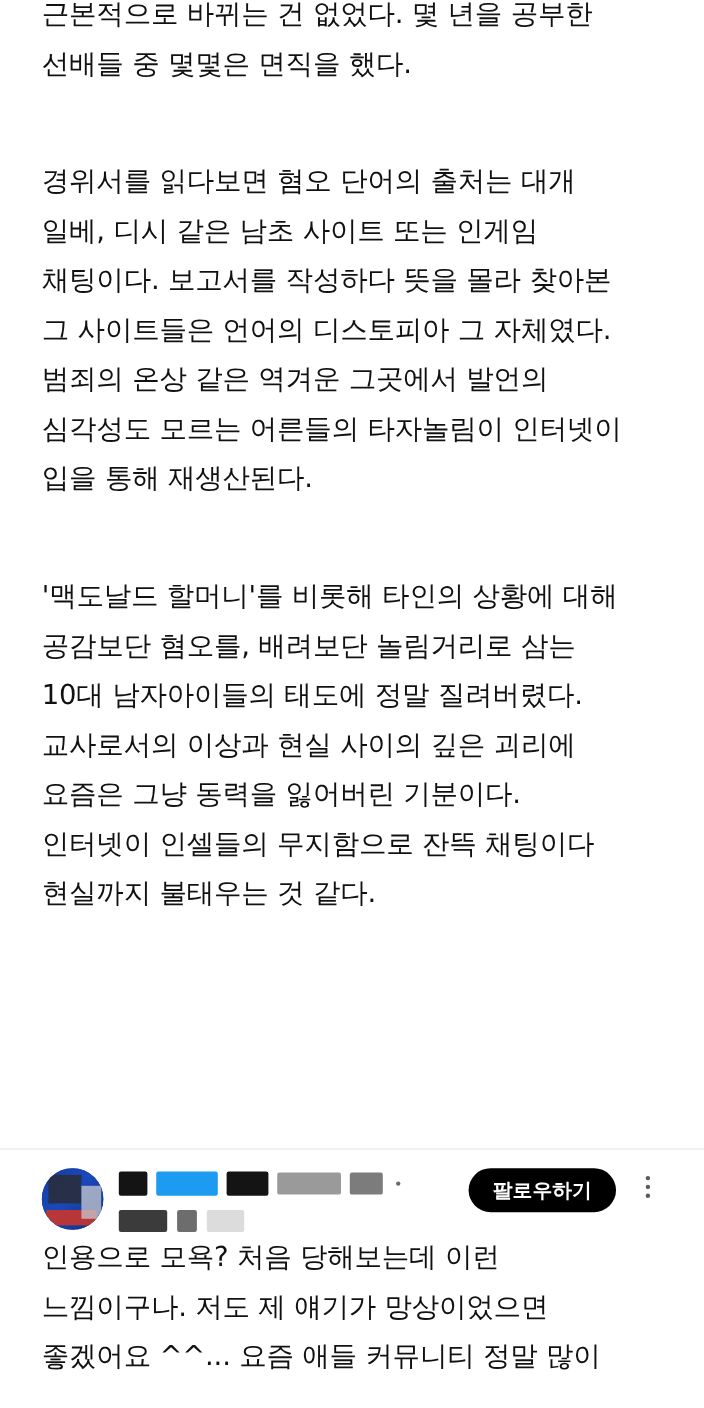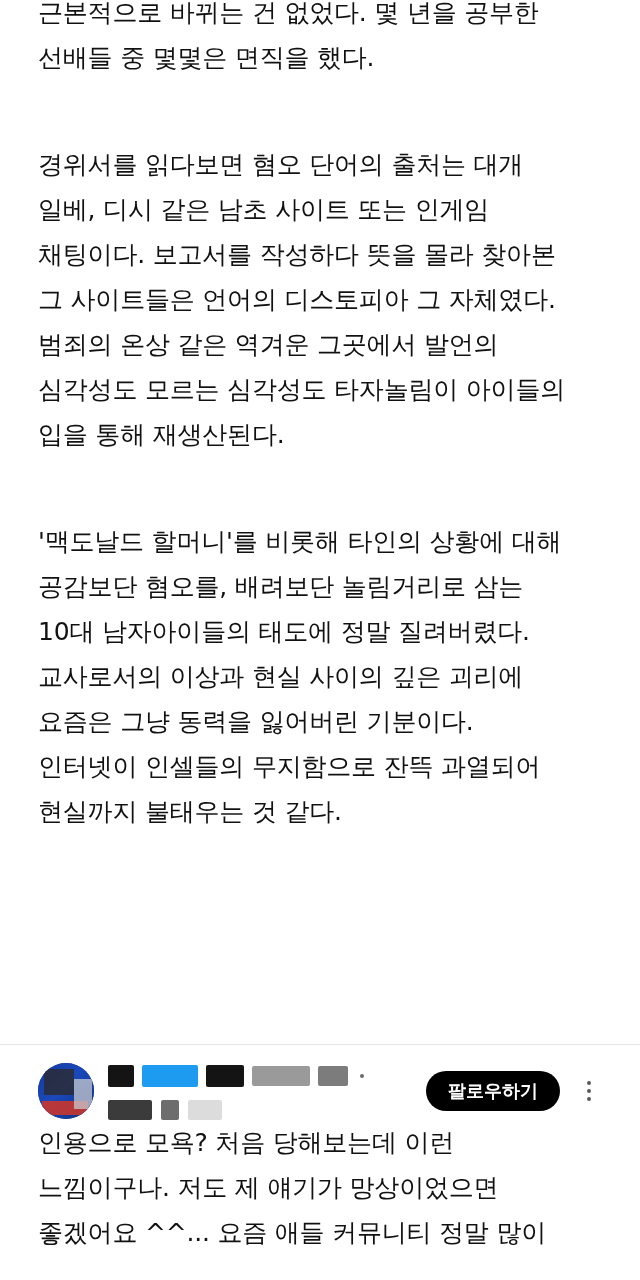--- a/index.html
+++ b/index.html
@@ -56,21 +56,21 @@
   .quote-block {
     position: absolute;
     top: 1062px;
     left: 0;
     right: 0;
     padding: 0 38px;
     box-sizing: border-box;
   }
   .quote-head {
     display: flex;
-    align-items: center;
+    align-items: flex-start;
     gap: 14px;
   }
   .avatar {
     width: 56px;
     height: 56px;
     border-radius: 50%;
     overflow: hidden;
     flex: none;
     position: relative;
     background: #1b3fa0;
@@ -186,29 +186,29 @@
   <div class="article">
     <div class="gap-sm"></div>
     <p class="para clipped-top">근본적으로 바뀌는 건 없었다. 몇 년을 공부한
 선배들 중 몇몇은 면직을 했다.</p>
     <div class="gap-xl"></div>
     <p class="para">경위서를 읽다보면 혐오 단어의 출처는 대개
 일베, 디시 같은 남초 사이트 또는 인게임
 채팅이다. 보고서를 작성하다 뜻을 몰라 찾아본
 그 사이트들은 언어의 디스토피아 그 자체였다.
 범죄의 온상 같은 역겨운 그곳에서 발언의
-심각성도 모르는 심각성도 타자놀림이 아이들의
+심각성도 모르는 어른들의 타자놀림이 인터넷이
 입을 통해 재생산된다.</p>
     <div class="gap-xl"></div>
     <p class="para">'맥도날드 할머니'를 비롯해 타인의 상황에 대해
 공감보단 혐오를, 배려보단 놀림거리로 삼는
 10대 남자아이들의 태도에 정말 질려버렸다.
 교사로서의 이상과 현실 사이의 깊은 괴리에
 요즘은 그냥 동력을 잃어버린 기분이다.
-인터넷이 인셀들의 무지함으로 잔뜩 과열되어
+인터넷이 인셀들의 무지함으로 잔뜩 채팅이다
 현실까지 불태우는 것 같다.</p>
   </div>
 
   <div class="divider"></div>
 
   <div class="quote-block">
     <div class="quote-head">
 
       <div class="avatar">
         <span class="av-a"></span>

